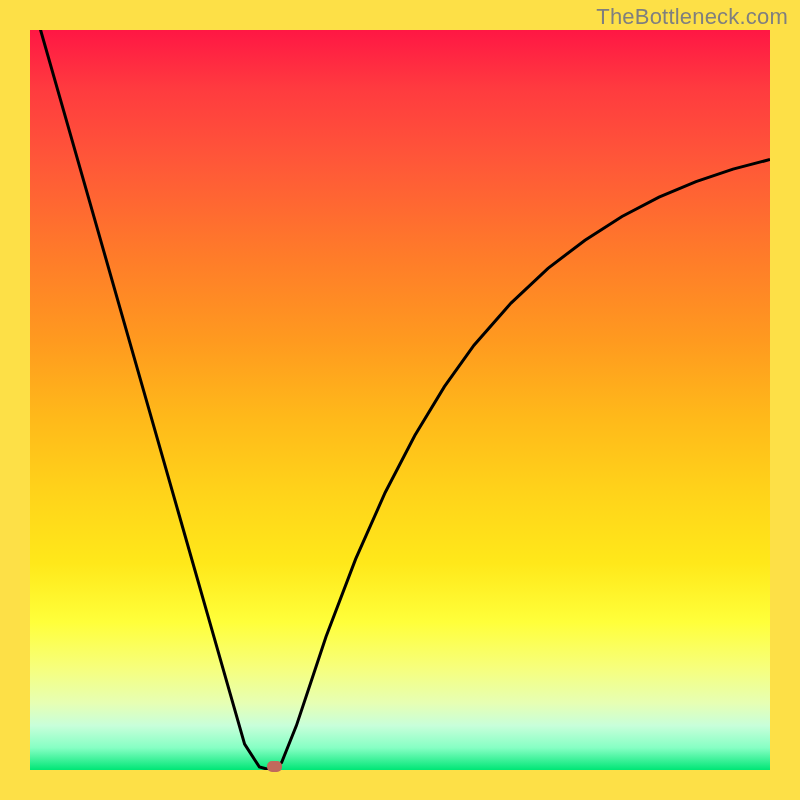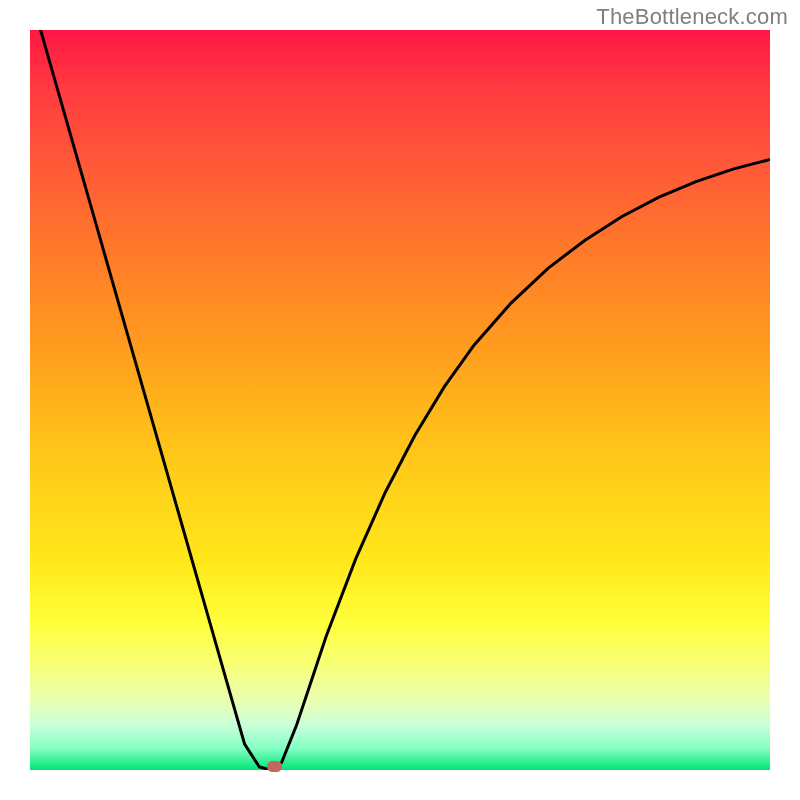--- a/index.html
+++ b/index.html
@@ -10,21 +10,21 @@
     background: #000;
     overflow: hidden;
     font-family: Arial, Helvetica, sans-serif;
   }
   .frame {
     position: absolute;
     left: 0;
     top: 0;
     width: 800px;
     height: 800px;
-    background: #ffffff;
+    background: #fde047;
   }
   .plot {
     position: absolute;
     left: 30px;
     top: 30px;
     width: 740px;
     height: 740px;
     background: linear-gradient(to bottom,
       #ff1744 0%,
       #ff3b3f 8%,

